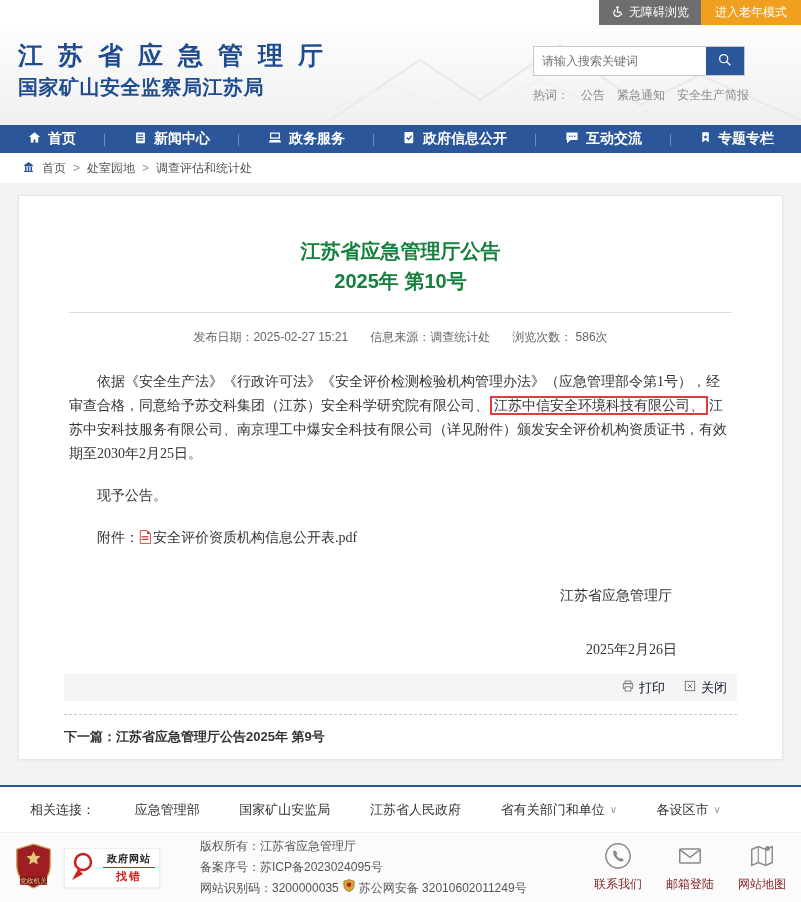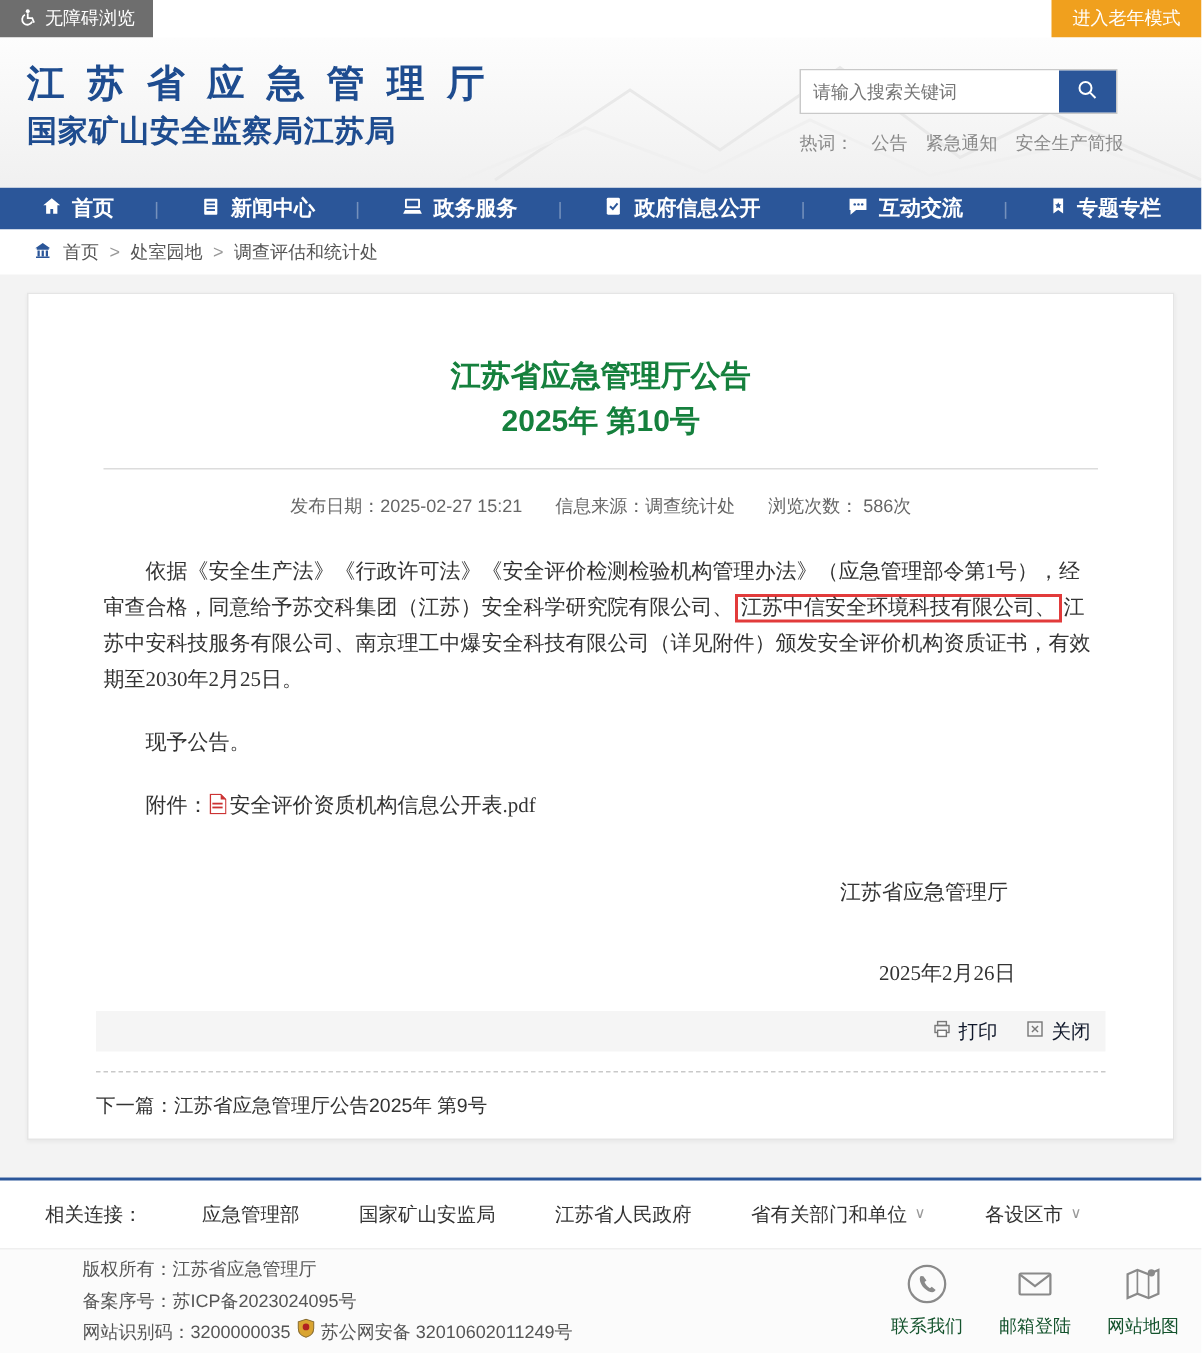--- a/index.html
+++ b/index.html
@@ -2,21 +2,21 @@
 <html><head>
 <meta charset="utf-8">
 <style>
   * { margin:0; padding:0; box-sizing:border-box; }
   html,body { width:801px; height:902px; }
   body {
     font-family:"Liberation Sans","DejaVu Sans",sans-serif;
     background:#fff; color:#333; overflow:hidden; position:relative;
   }
   
-  .topbar { height:25px; display:flex; justify-content:space-between; background:#fff; }
+  .topbar { height:25px; display:flex; justify-content:flex-end; background:#fff; }
   .btn-gray { background:#6e6e6e; color:#fff; border:none; font-size:12px;
     display:flex; align-items:center; gap:5px; padding:0 12px; cursor:pointer; }
   .btn-orange { background:#f0a01e; color:#fff; border:none; font-size:12px;
     padding:0 14px; cursor:pointer; }
   
   .header { height:100px; background:linear-gradient(#fdfdfd,#f0f0f0);
     display:flex; justify-content:space-between; padding:0 18px; position:relative; overflow:hidden; }
   .header-mtn { position:absolute; left:0; top:0; pointer-events:none; }
   .logo { padding-top:14px; position:relative; z-index:1; }
   .logo-line1 { color:#1e4c8f; font-weight:bold; font-size:25px; letter-spacing:15px; white-space:nowrap; }
@@ -54,39 +54,39 @@
   .attach { text-indent:2em; margin-top:6px; }
   .attach a { color:#333; text-decoration:none; cursor:pointer; }
   .pdf-ic { vertical-align:-2px; margin-right:2px; }
   .sig { text-align:right; padding-right:60px; margin-top:32px; }
   .sig-date { text-align:right; padding-right:55px; margin-top:30px; }
   .toolbar { position:absolute; left:45px; right:45px; bottom:58px; height:27px; background:#f5f5f5;
     display:flex; align-items:center; justify-content:flex-end; gap:18px; padding-right:10px;
     font-size:13px; color:#0f172a; }
   .tool { display:flex; align-items:center; gap:4px; cursor:pointer; }
   .dashed { position:absolute; left:45px; right:45px; bottom:44px; border-top:1px dashed #c9c9c9; }
-  .next { position:absolute; left:45px; bottom:13px; font-size:13px; color:#333; }
+  .next { position:absolute; left:45px; bottom:13px; font-size:13px; color:#333;font-weight:bold; }
   .next a { color:#333; text-decoration:none; cursor:pointer; }
   
   .footer-links { height:47px; border-top:2px solid #2b5699; background:#fff; display:flex;
     align-items:center; padding:0 80px 0 30px; font-size:13px; color:#333; justify-content:space-between; }
   .footer-links a { color:#333; text-decoration:none; cursor:pointer; display:flex; align-items:center; gap:5px; }
   .chev { color:#999; font-size:10px; }
   .footer-bottom { height:70px; background:#fbfbfb; border-top:1px solid #efefef; display:flex;
     align-items:center; padding:0 15px; }
   .badges { display:flex; align-items:center; gap:12px; }
   .badge-find { width:96px; height:40px; background:#fff; border:1px solid #eee;
     box-shadow:0 1px 2px rgba(0,0,0,.08); display:flex; align-items:center; padding:0 4px; gap:4px; }
   .bf-text { flex:1; text-align:center; }
   .bf-l1 { font-size:10px; font-weight:bold; color:#222; letter-spacing:1px; }
   .bf-l2 { font-size:11px; font-weight:bold; color:#cc2222; border-top:1px solid #cc2222;
     margin-top:1px; padding-top:1px; letter-spacing:2px; }
   .copyright { margin-left:40px; font-size:12px; color:#555; line-height:21px; }
   .cop-row { display:flex; align-items:center; gap:4px; }
-  .quick { margin-left:auto; display:flex; gap:24px; text-align:left; font-size:12px; color:#14532d; }
+  .quick { margin-left:auto; display:flex; gap:24px; text-align:left; font-size:12px; color:#7f1d1d; }
   .quick-item { display:flex; flex-direction:column; align-items:center; gap:3px; cursor:pointer; }
 </style>
 </head>
 <body>
 
 <div class="topbar">
   <button class="btn-gray">
     <span>
       <svg width="13" height="13" viewBox="0 0 24 24">
           <circle cx="12" cy="4.5" r="2.4" fill="#fff"></circle>
@@ -259,20 +259,40 @@
       <span>省有关部门和单位</span>
       <span class="chev">∨</span>
     </a>
   <a>
       <span>各设区市</span>
       <span class="chev">∨</span>
     </a>
 </div>
 
 <div class="footer-bottom">
+  <div class="badges">
+    <span>
+      <svg width="37" height="46" viewBox="0 0 34 44">
+        <path d="M17 1 L33 6 V21 C33 33 25 39.5 17 43 C9 39.5 1 33 1 21 V6 Z" fill="#9d1f24" stroke="#caa25a" stroke-width="1.2"></path>
+        <path d="M17 8l2 4.2 4.6.5-3.4 3.2.9 4.6-4.1-2.3-4.1 2.3.9-4.6-3.4-3.2 4.6-.5z" fill="#e7c67a"></path>
+        <rect x="4" y="32" width="26" height="8" fill="#7c161b"></rect>
+        <text x="17" y="38.5" font-size="6.5" fill="#e7c67a" text-anchor="middle">党政机关</text>
+      </svg>
+    </span>
+    <span class="badge-find">
+      <span><svg width="30" height="32" viewBox="0 0 30 32">
+            <circle cx="14" cy="12" r="8" fill="none" stroke="#cc1f1f" stroke-width="2.5"></circle>
+            <path d="M9 19 L3 30 L14 24 Z" fill="#cc1f1f"></path>
+          </svg></span>
+      <span class="bf-text">
+        <div class="bf-l1">政府网站</div>
+        <div class="bf-l2">找错</div>
+      </span>
+    </span>
+  </div>
   <div class="copyright">
     <div>版权所有：江苏省应急管理厅</div>
     <div>备案序号：苏ICP备2023024095号</div>
     <div class="cop-row">
       <span>网站识别码：3200000035</span>
       <span><svg width="12" height="13" viewBox="0 0 14 15">
             <path d="M7 .5l6 2v5c0 4-3 6.2-6 7-3-.8-6-3-6-7v-5z" fill="#d9a430" stroke="#8a6d2f" stroke-width=".8"></path>
             <circle cx="7" cy="6.5" r="2.6" fill="#b02020"></circle>
           </svg></span>
       <a>苏公网安备 32010602011249号</a>

